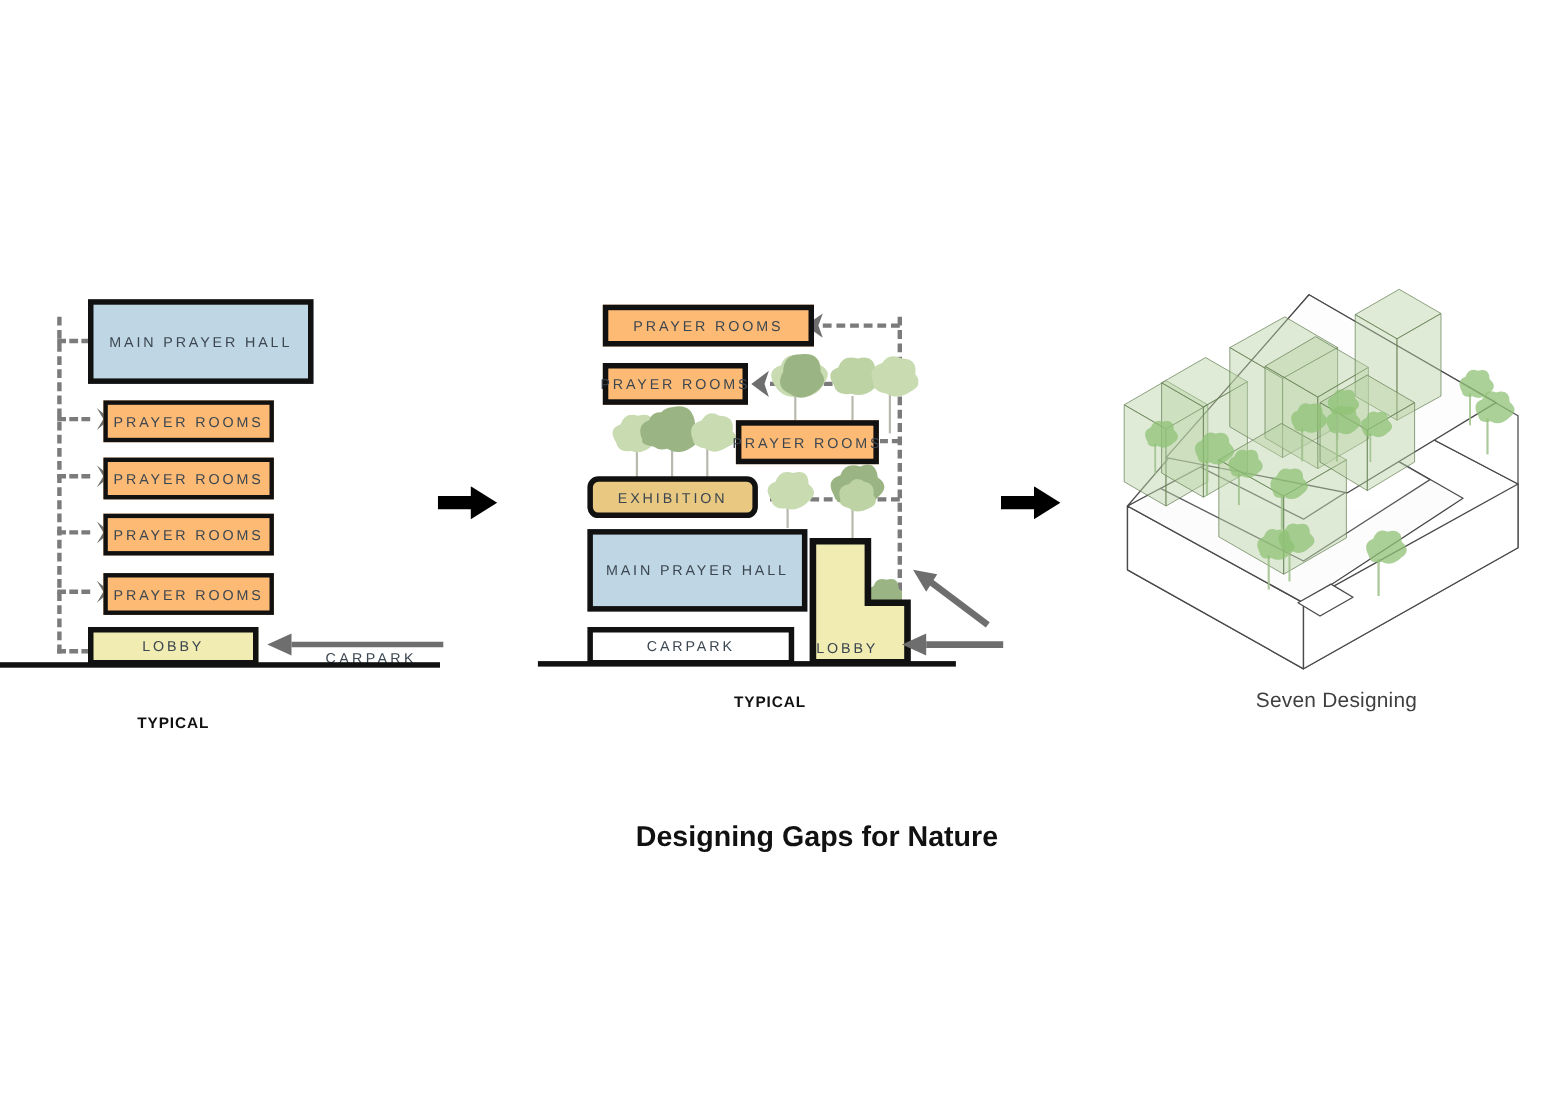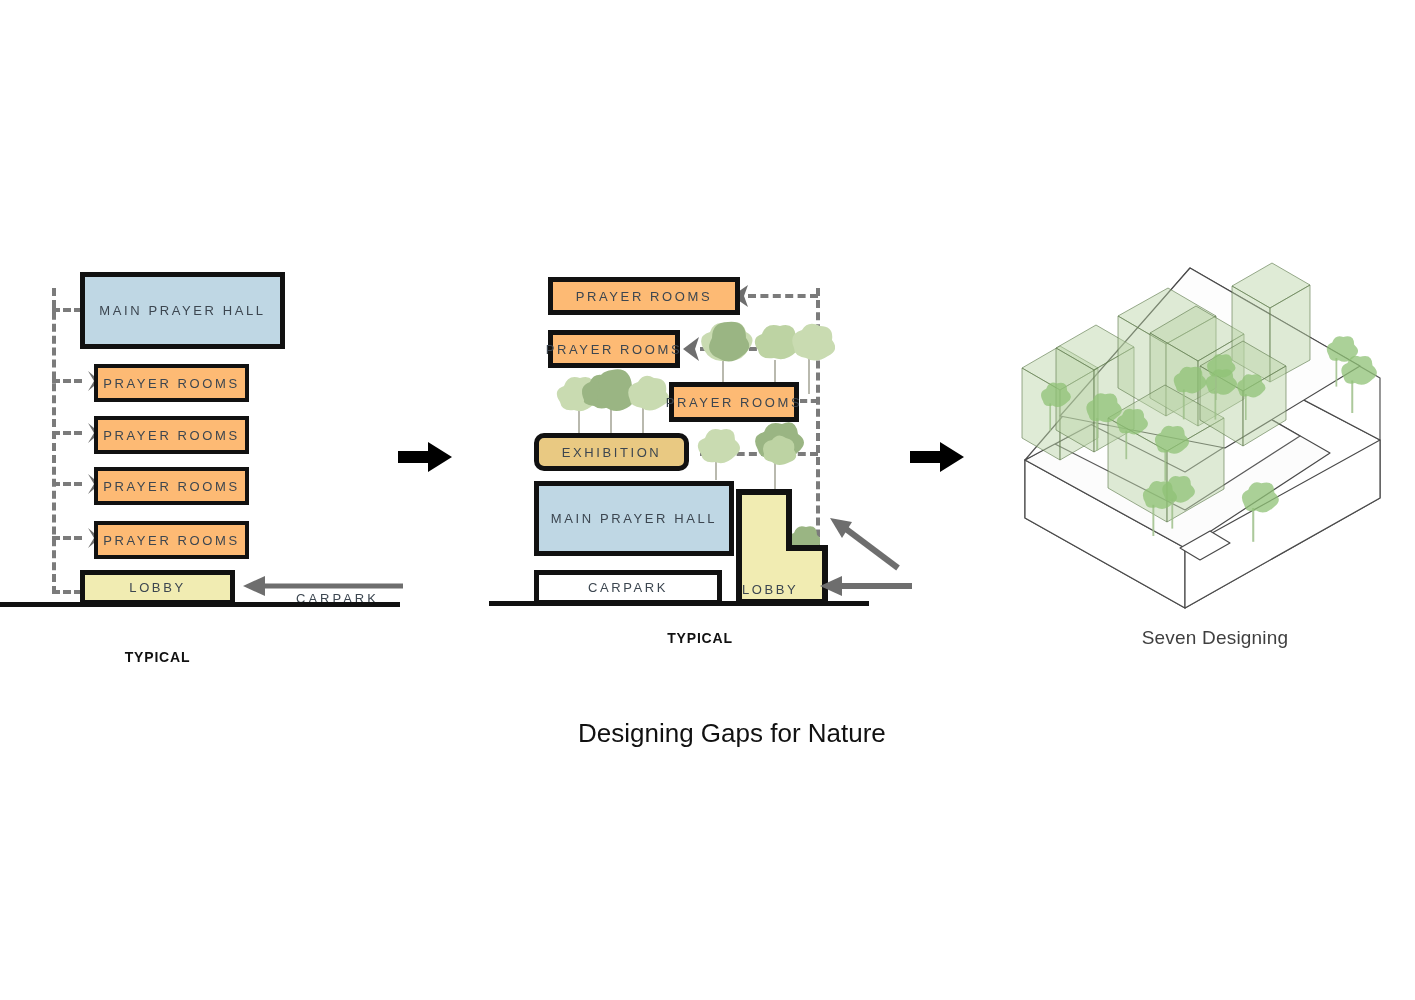--- a/index.html
+++ b/index.html
@@ -316,13 +316,13 @@
       <use href="#axon-tree" x="185" y="182" transform="scale(1.3)"></use>
       <use href="#axon-tree" x="272" y="88" transform="scale(1.25)"></use>
       <use href="#axon-tree" x="296" y="82" transform="scale(1.1)"></use>
       <use href="#axon-tree" x="236" y="128" transform="scale(1.0)"></use>
     </g>
   </svg>
 
   <div class="panel-label light" style="left:1090px; top:627px; width:250px;">Seven Designing</div>
 </div>
 
-<div id="main-caption" style="left:578px; top:718px;">Designing Gaps for Nature</div>
+<div id="main-caption" style="left:578px; top:745px;font-weight:bold;">Designing Gaps for Nature</div>
 
 </body></html>

